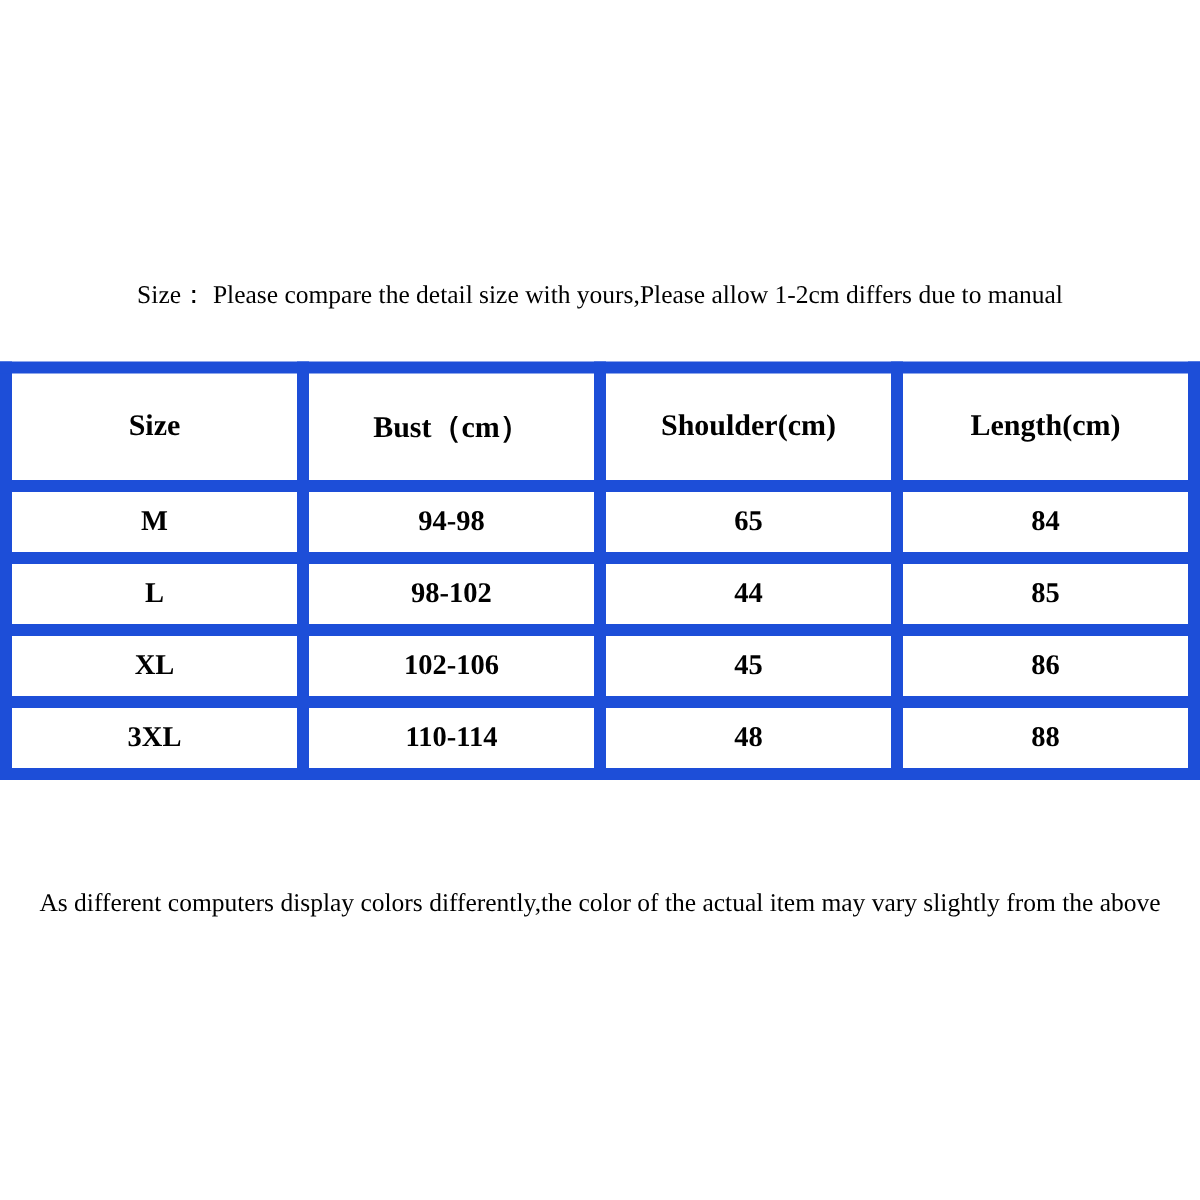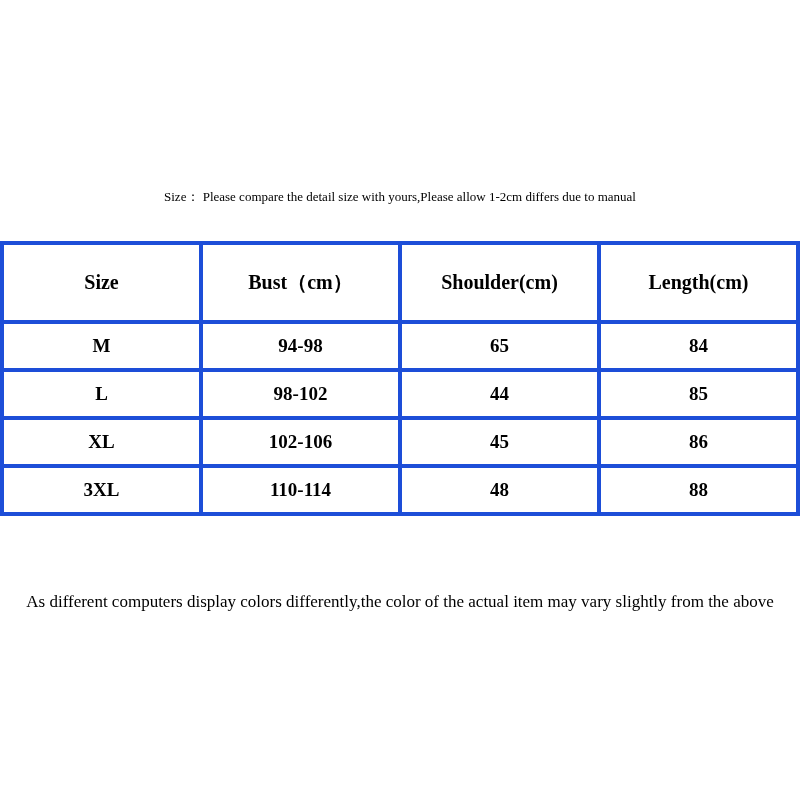--- a/index.html
+++ b/index.html
@@ -14,21 +14,21 @@
     font-family: "Liberation Serif", serif;
     position: relative;
     overflow: hidden;
   }
   .top-note {
     position: absolute;
     top: 183px;
     left: 0;
     width: 800px;
     text-align: center;
-    font-size: 13px;
+    font-size: 17px;
     line-height: 27px;
   }
   .bottom-note {
     position: absolute;
     top: 564px;
     left: 0;
     width: 800px;
     text-align: center;
     font-size: 17px;
     line-height: 28px;
@@ -40,21 +40,21 @@
   table.size-table {
     position: absolute;
     top: 241px;
     left: 0;
     width: 800px;
     border-collapse: collapse;
     table-layout: fixed;
   }
   .size-table th,
   .size-table td {
-    border: 4px solid #1d4ed8;
+    border: 8px solid #1d4ed8;
     text-align: center;
     vertical-align: middle;
     font-weight: bold;
     padding: 0;
     width: 25%;
   }
   .size-table thead tr { height: 79px; }
   .size-table tbody tr { height: 48px; }
   .size-table th { font-size: 20px; }
   .size-table td { font-size: 19px; }

